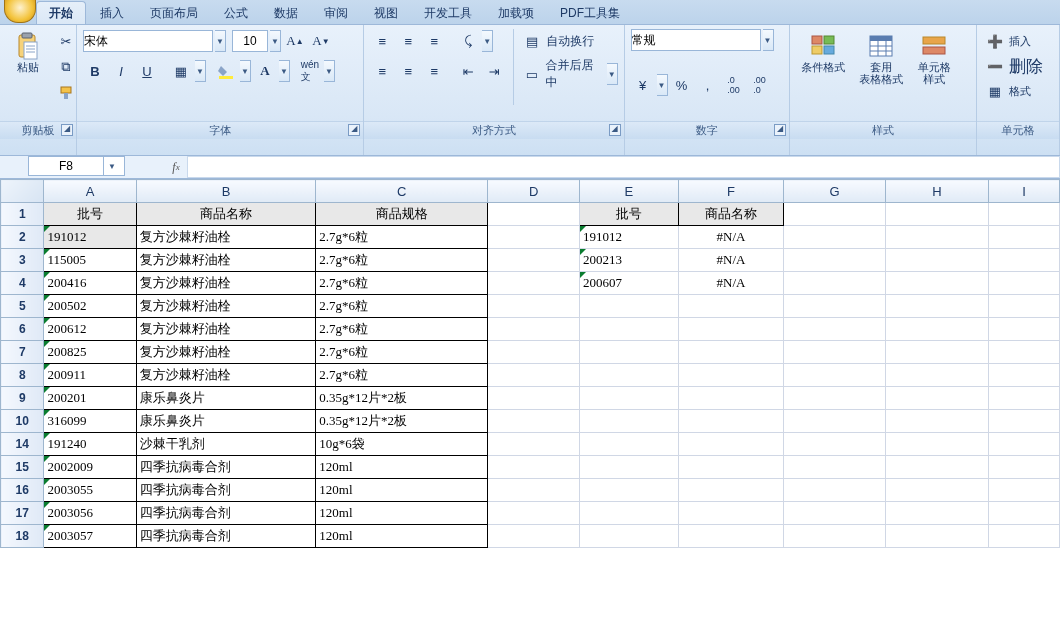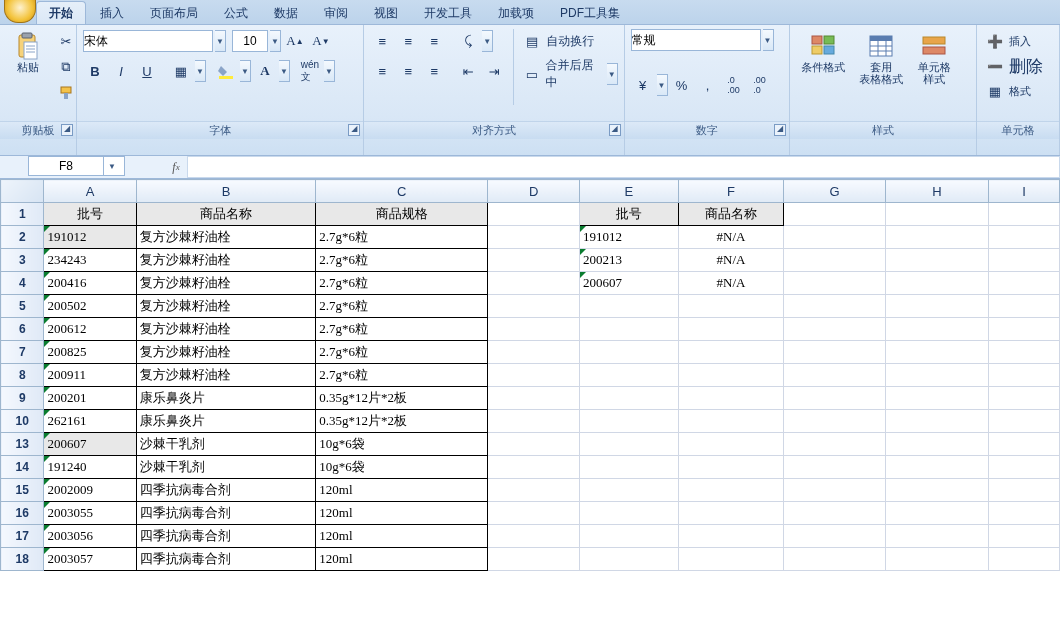--- a/index.html
+++ b/index.html
@@ -295,21 +295,21 @@
           <td class="data-cell">2.7g*6粒</td>
           <td class=""></td>
           <td class="tri">191012</td>
           <td class="na">#N/A</td>
           <td class=""></td>
           <td class=""></td>
           <td class=""></td>
         </tr>
         <tr>
           <th class="rowhdr">3</th>
-          <td class="data-cell tri">234243</td>
+          <td class="data-cell tri">115005</td>
           <td class="data-cell">复方沙棘籽油栓</td>
           <td class="data-cell">2.7g*6粒</td>
           <td class=""></td>
           <td class="tri">200213</td>
           <td class="na">#N/A</td>
           <td class=""></td>
           <td class=""></td>
           <td class=""></td>
         </tr>
         <tr>
@@ -379,35 +379,23 @@
           <td class="data-cell">0.35g*12片*2板</td>
           <td class=""></td>
           <td class=""></td>
           <td class=""></td>
           <td class=""></td>
           <td class=""></td>
           <td class=""></td>
         </tr>
         <tr>
           <th class="rowhdr">10</th>
-          <td class="data-cell tri">262161</td>
+          <td class="data-cell tri">316099</td>
           <td class="data-cell">康乐鼻炎片</td>
           <td class="data-cell">0.35g*12片*2板</td>
-          <td class=""></td>
-          <td class=""></td>
-          <td class=""></td>
-          <td class=""></td>
-          <td class=""></td>
-          <td class=""></td>
-        </tr>
-        <tr>
-          <th class="rowhdr">13</th>
-          <td class="data-cell tri shade">200607</td>
-          <td class="data-cell">沙棘干乳剂</td>
-          <td class="data-cell">10g*6袋</td>
           <td class=""></td>
           <td class=""></td>
           <td class=""></td>
           <td class=""></td>
           <td class=""></td>
           <td class=""></td>
         </tr>
         <tr>
           <th class="rowhdr">14</th>
           <td class="data-cell tri">191240</td>

